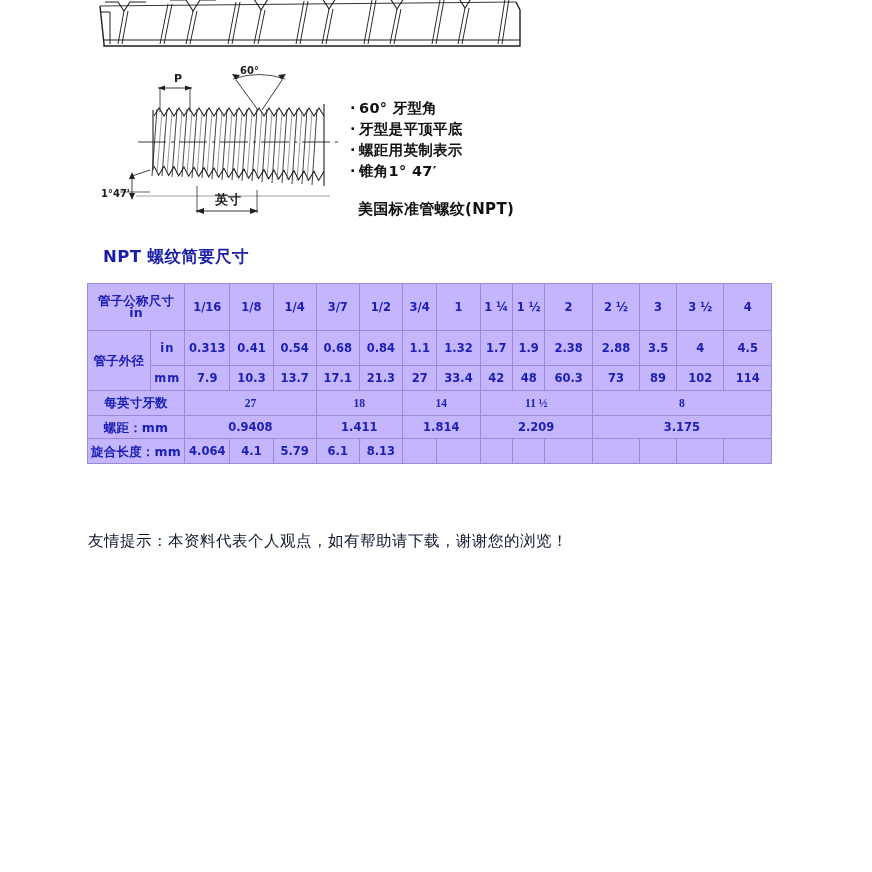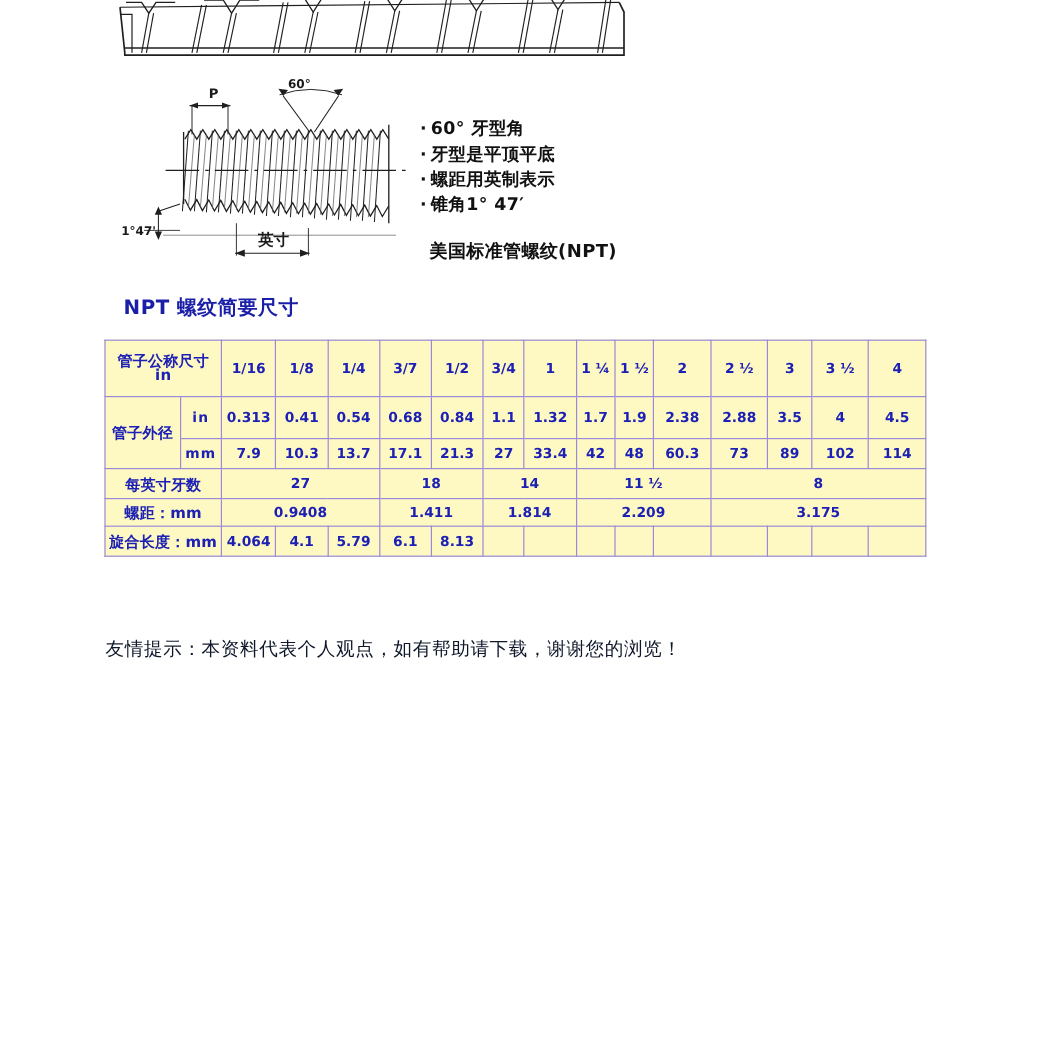--- a/index.html
+++ b/index.html
@@ -68,21 +68,21 @@
 
   
   #npt-table-wrap{
     position:absolute;left:87px;top:283px;
     width:685px;
   }
   table.npt{
     border-collapse:collapse;
     width:685px;
     table-layout:fixed;
-    background:#fef9c3;
+    background:#c4b5fd;
   }
   table.npt td{
     border:1.3px solid #9b8ad8;
     color:#1c20b4;
     font-family:"DejaVu Sans","Liberation Sans",sans-serif;
     font-weight:bold;
     font-size:11.5px;
     text-align:center;
     vertical-align:middle;
     padding:0;
@@ -94,21 +94,21 @@
     letter-spacing:0.2px;
   }
   td.unit{font-size:10.5px;letter-spacing:1px;}
   .two-line{display:block;line-height:12px;}
   table.npt td.nowrapcell{white-space:nowrap;}
 
   
   tr.r-nominal td{height:46px;}
   tr.r-od-in td{height:34px;}
   tr.r-od-mm td{height:24px;margin-left:12px;}
-  tr.r-tpi td{height:24px;}
+  tr.r-tpi td{height:24px;font-family:Liberation Serif, serif;}
   tr.r-pitch td{height:22px;}
   tr.r-engage td{height:24px;}
 
   
   #footer-note{
     position:absolute;left:88px;top:531px;
     font-family:"DejaVu Sans","Liberation Serif",serif;
     font-size:15.5px;
     color:#0f172a;
     white-space:nowrap;

